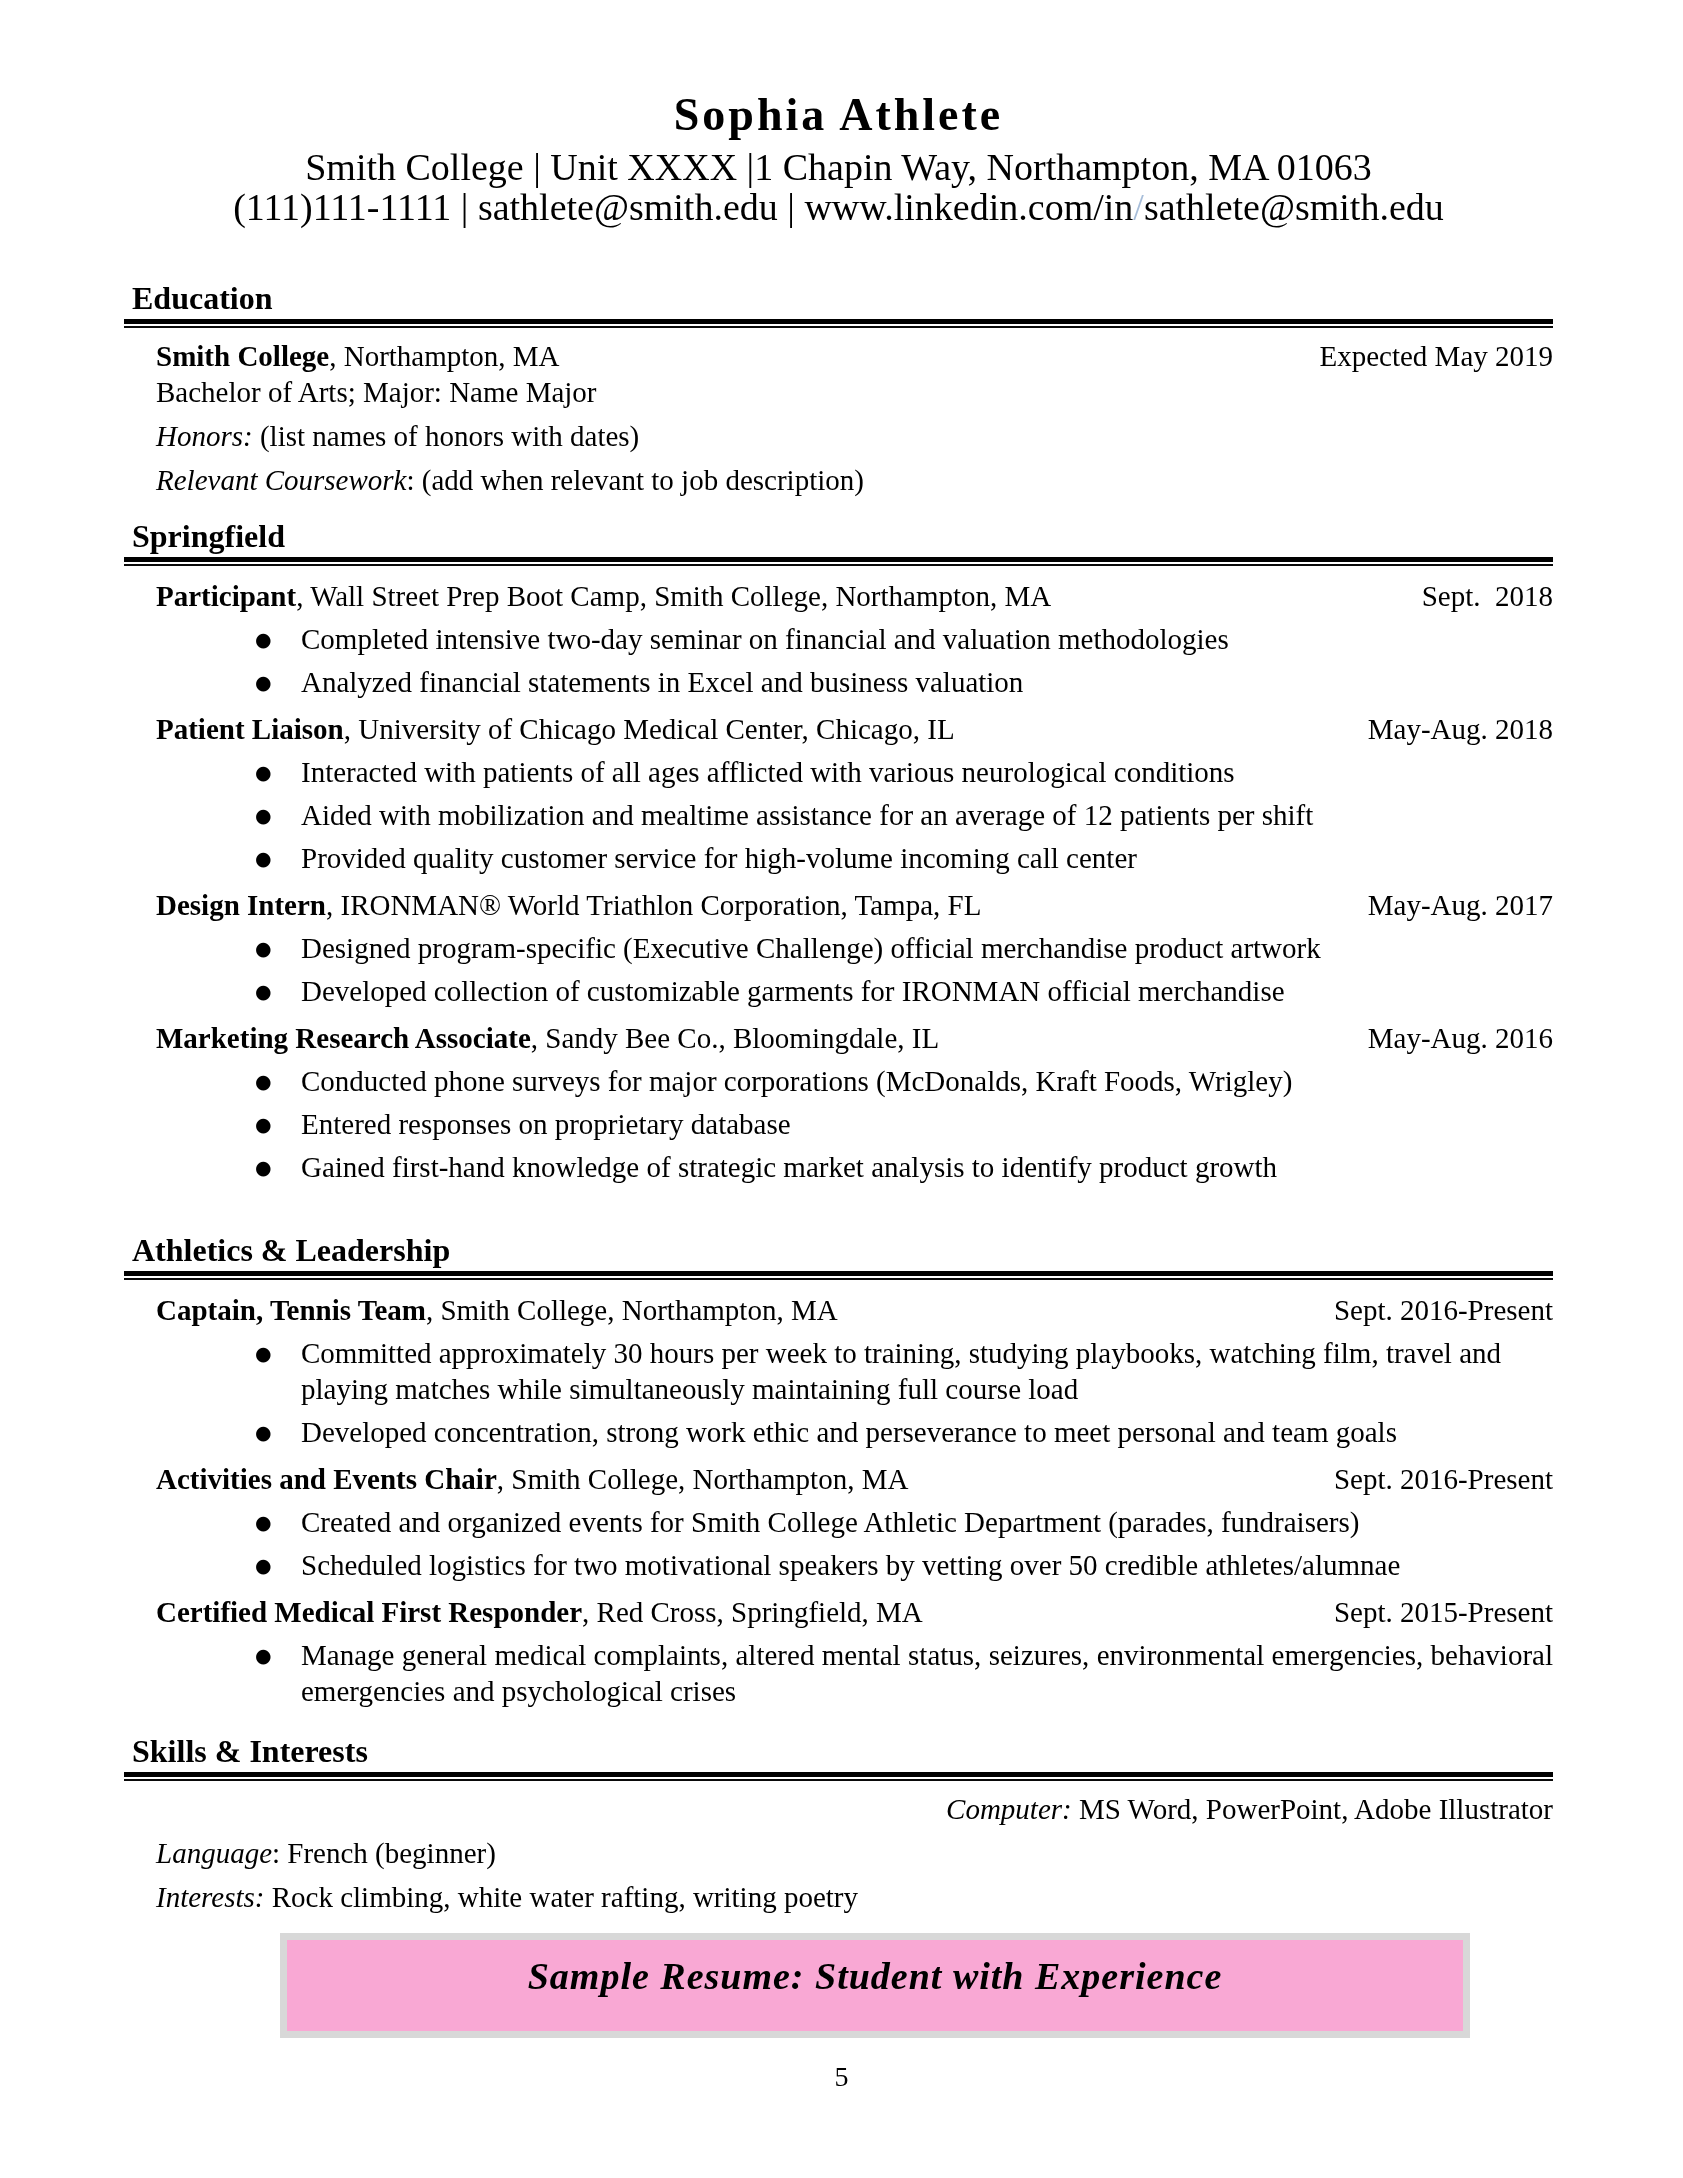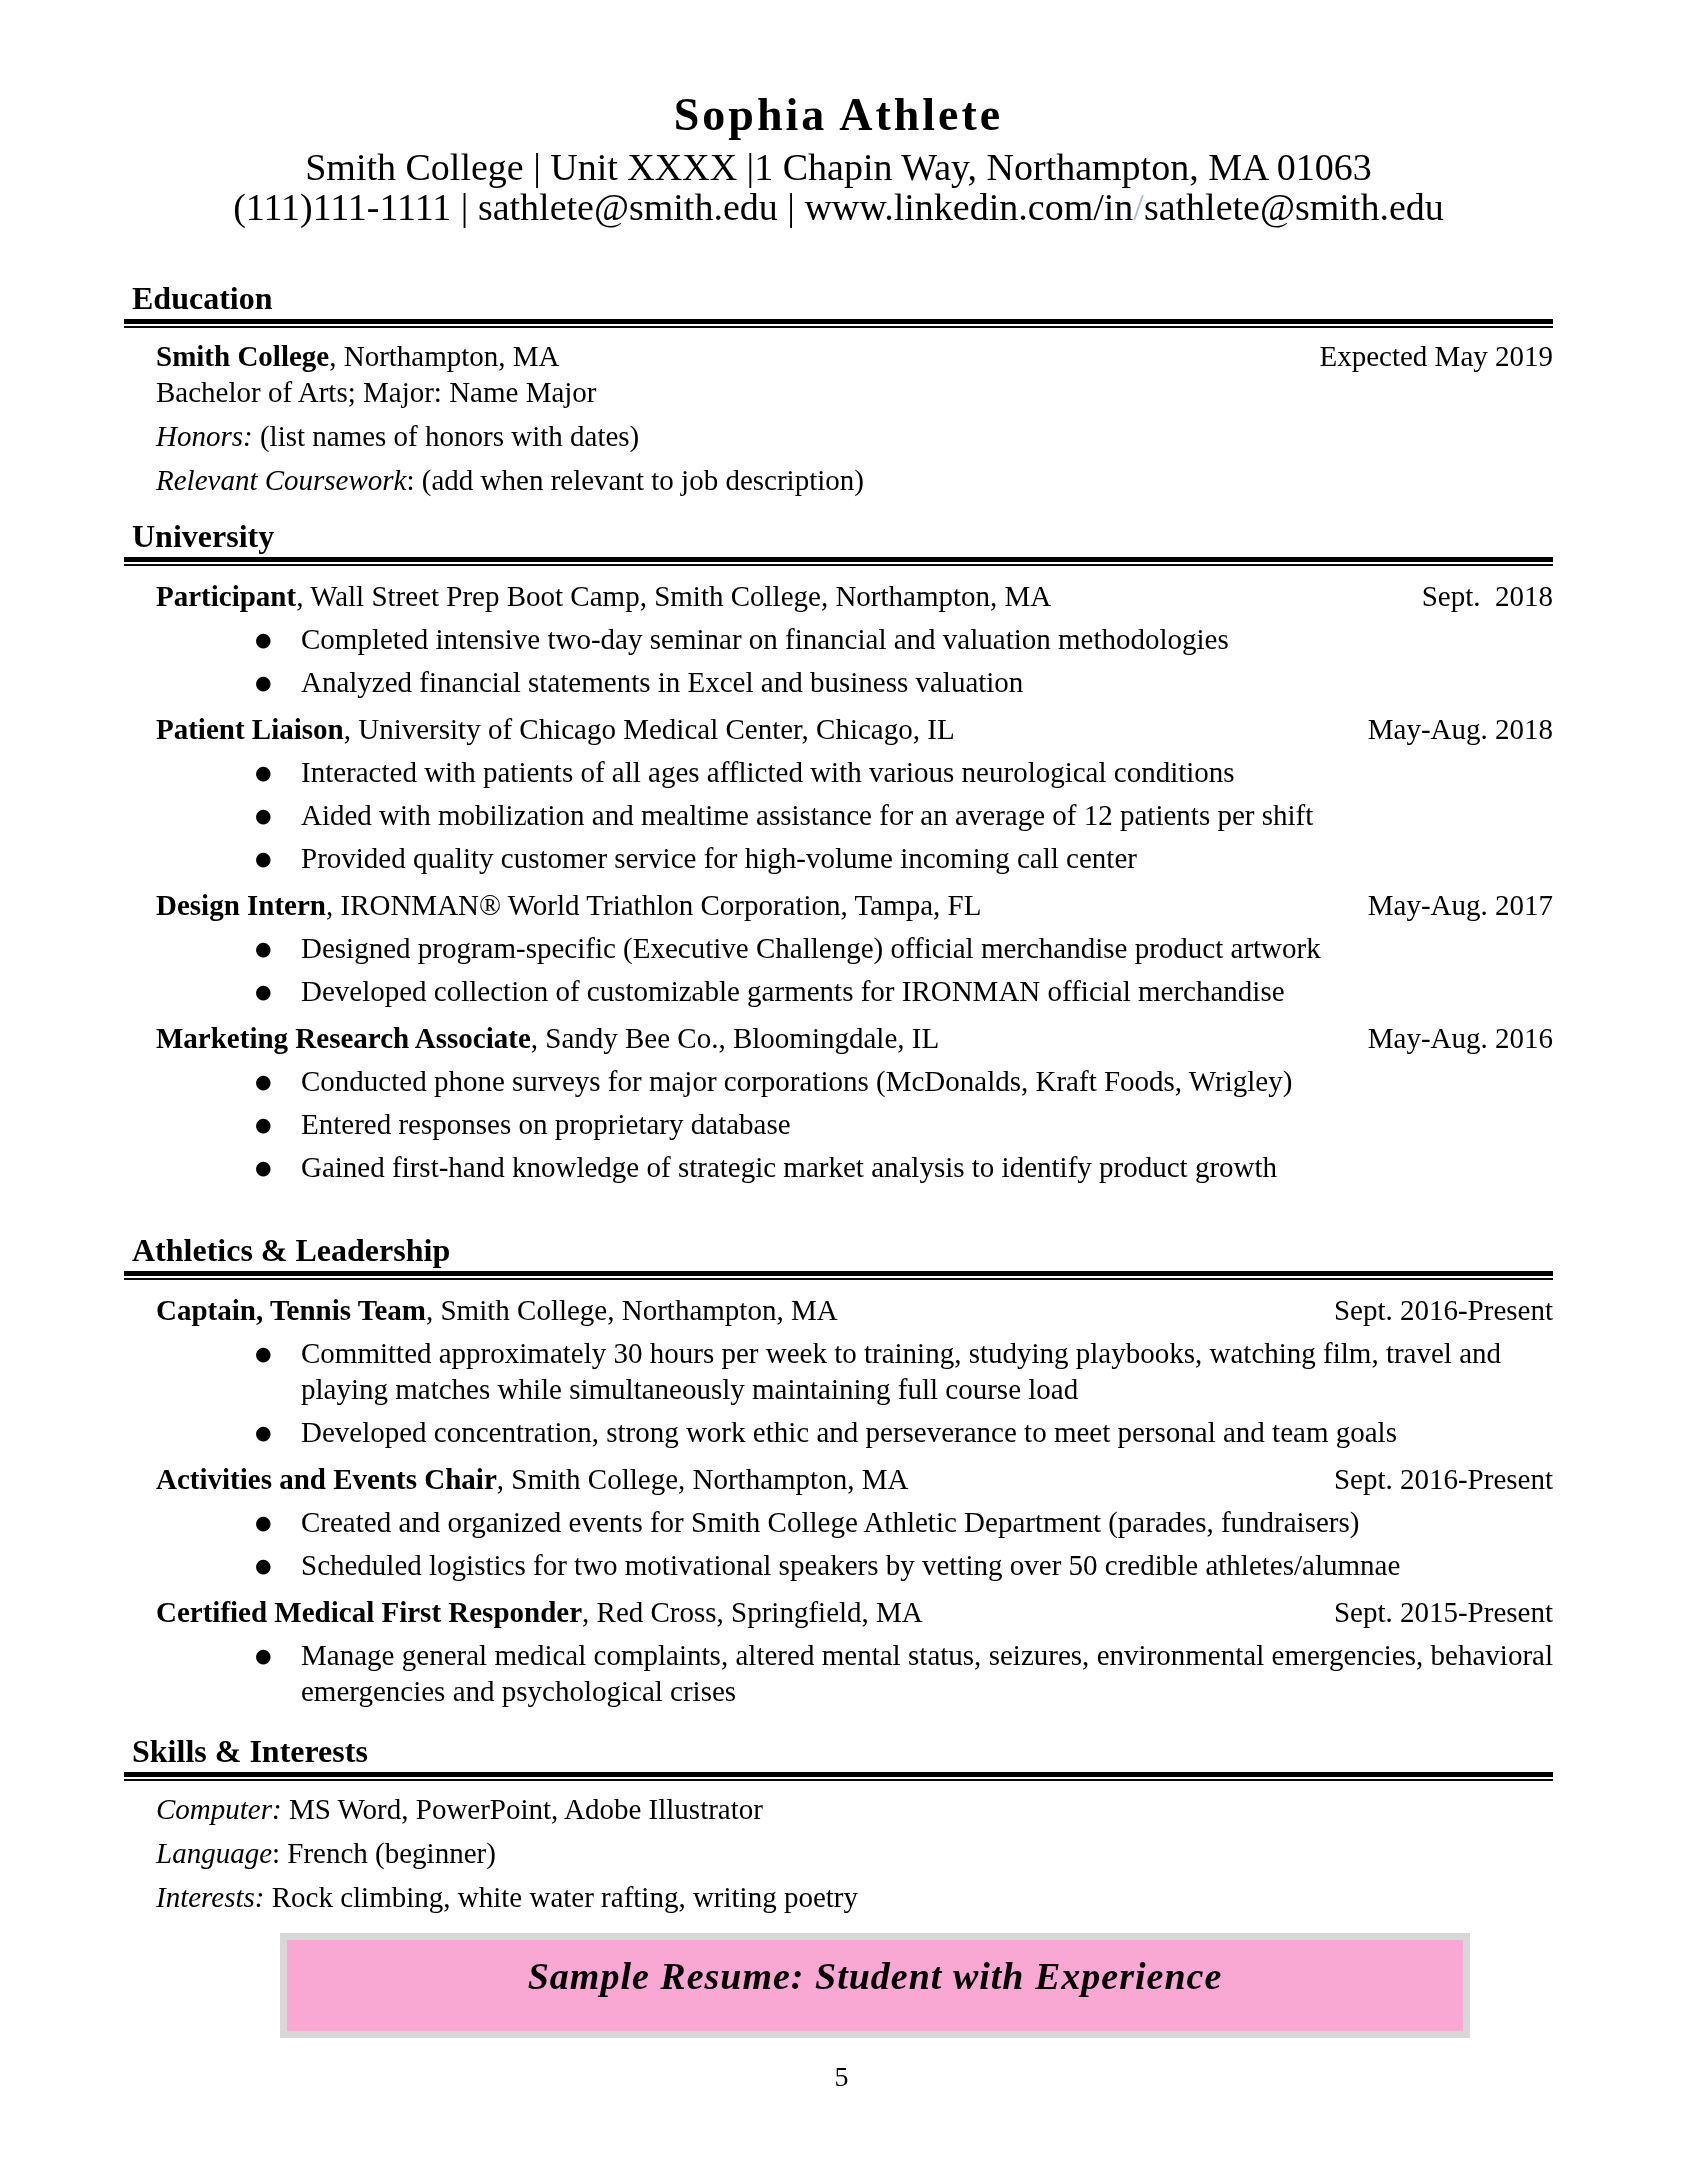--- a/index.html
+++ b/index.html
@@ -43,21 +43,21 @@
   }
   .row {
     display:flex; justify-content:space-between; align-items:baseline;
     padding-left:32px;
   }
   .row .left b { font-weight:bold; }
   .date { white-space:pre; flex:none; padding-left:20px; }
   .plain   { padding-left:32px; }
   .labeled { padding-left:32px; }
   .labeled i { font-style:italic; }
-  .mt10 { margin-top:10px; }
+  .mt10 { margin-top:10px;text-align:right; }
   .mt8  { margin-top:8px; }
   .mt12 { margin-top:12px; }
   .mt11 { margin-top:11px; }
 
   
   ul.blist { list-style:none; margin:0; padding:0; }
   ul.blist li {
     display:flex; align-items:flex-start;
     margin-top:7px; padding-left:131px;
   }
@@ -115,21 +115,21 @@
     <div class="plain">Bachelor of Arts; Major: Name Major</div>
     <div class="labeled mt8">
       <i>Honors:</i><span> (list names of honors with dates)</span>
     </div>
     <div class="labeled mt8">
       <i>Relevant Coursework</i><span>: (add when relevant to job description)</span>
     </div>
   </section>
 
   <section class="sec-experience">
-    <h2>University</h2>
+    <h2>Springfield</h2>
     <div class="rule"></div>
 
     <div class="job">
       <div class="row mt12">
         <span class="left"><b>Participant</b><span>, Wall Street Prep Boot Camp, Smith College, Northampton, MA</span></span>
         <span class="date">Sept.  2018</span>
       </div>
       <ul class="blist">
         <li>
             <span class="blt">●</span>

